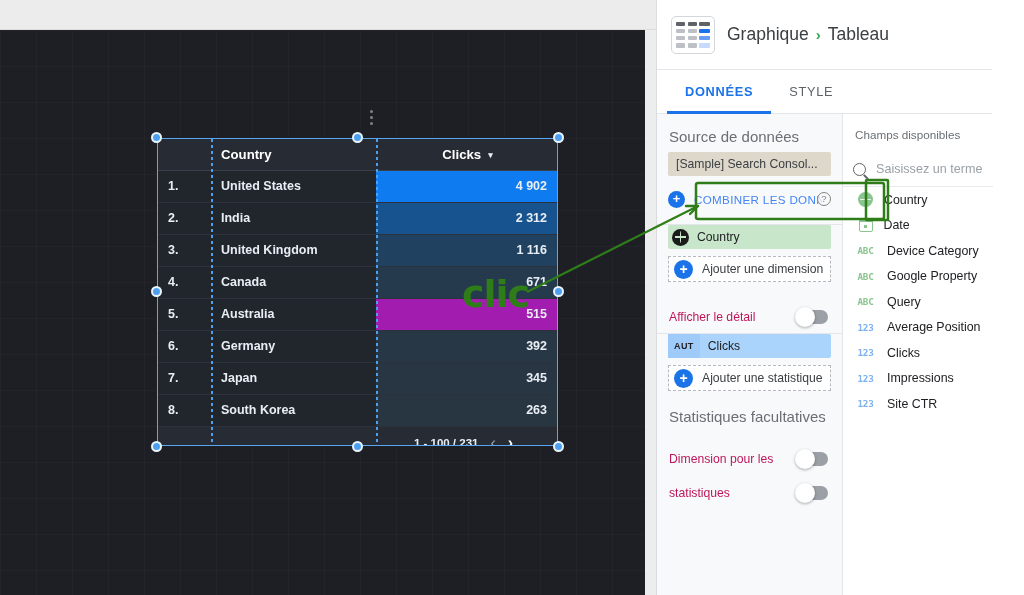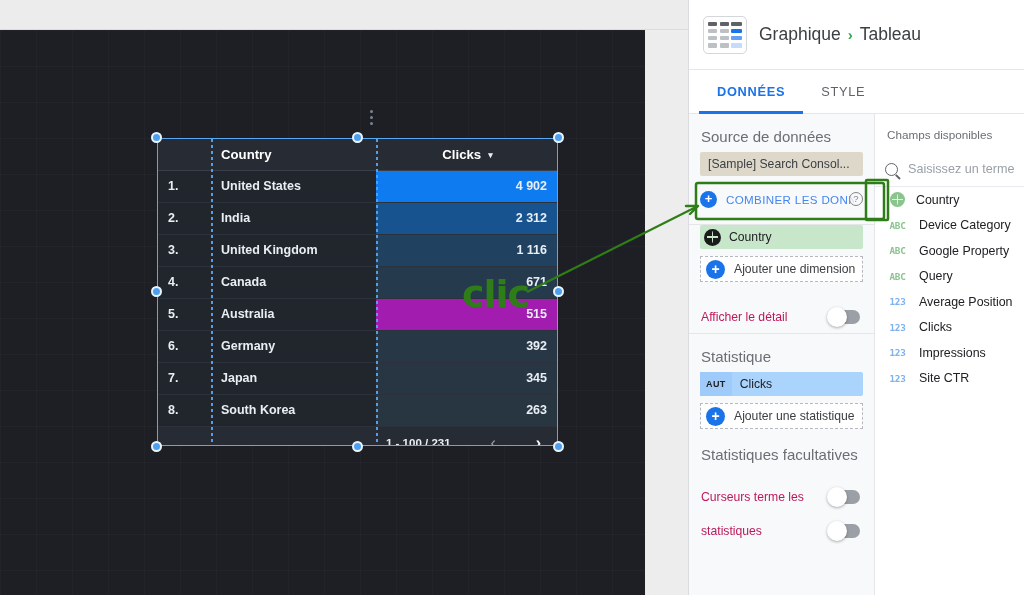--- a/index.html
+++ b/index.html
@@ -64,21 +64,21 @@
   .col-num { width: 53px; text-align: left; font-weight: bold; color: #cdd5e0; font-size: 12px; }
   .col-dim { width: 165px; text-align: left; font-weight: bold; }
   .col-met { text-align: right; font-weight: bold; }
   thead .col-met { padding-right: 8px; text-align: center; }
   .sortcaret { display: inline-block; margin-left: 7px; font-size: 9px; vertical-align: 1px; color: #e9eef5; }
   .metric-cell { position: relative; }
   .metric-cell span { position: relative; z-index: 2; }
 
   .pager-row td { border-bottom: none; background: #272c34; height: 33px; }
   .pager {
-    display: flex; align-items: center; justify-content: space-between; gap: 25px;
+    display: flex; align-items: center; justify-content: center; gap: 12px;
     font-size: 11.5px; font-weight: bold; color: #e9eef5; padding-right: 6px;
   }
   .pg-arrow { font-size: 16px; line-height: 1; cursor: default; }
   .pg-arrow.prev { color: #9aa3af; font-weight: normal; }
   .pg-arrow.next { color: #ffffff; }
 
   .handle {
     position: absolute; width: 11px; height: 11px; border-radius: 50%;
     background: #4ea0ef; border: 2px solid #eaf4fd; z-index: 9;
   }
@@ -92,21 +92,21 @@
   .annot-clic {
     position: absolute; left: 462px; top: 275px;
     font-family: "DejaVu Sans", sans-serif;
     font-size: 38px; font-weight: bold; color: #2f7d18;
     letter-spacing: -1px; z-index: 10; line-height: 1;
   }
   .annot-svg { position: absolute; left: 0; top: 0; width: 1024px; height: 595px; z-index: 20; pointer-events: none; }
 
   
   .panel {
-    position: absolute; left: 688px; top: 0; width: 336px; height: 595px;
+    position: absolute; left: 656px; top: 0; width: 336px; height: 595px;
     background: #ffffff; border-left: 1px solid #dadce0;
   }
   .panel-header {
     display: flex; align-items: center; gap: 12px;
     height: 70px; padding: 0 14px;
     border-bottom: 1px solid #e4e6e9;
   }
   .chart-icon {
     width: 44px; height: 38px; border: 1px solid #d3d6da; border-radius: 5px;
     background: #fff; padding: 5px 4px; display: flex; flex-direction: column; gap: 2.5px;
@@ -407,52 +407,55 @@
           <span>Ajouter une dimension</span>
         </div>
 
         <div class="toggle-row" style="margin-top:8px">
           <span>Afficher le détail</span>
           <span class="switch"></span>
         </div>
 
         <div class="divider"></div>
 
-        <div class="sec-label">Statistique</div>
         <div class="chip met">
           <span class="aut-badge">AUT</span>
           <span>Clicks</span>
         </div>
         <div class="add-dashed">
           <span class="plus-circle">+</span>
           <span>Ajouter une statistique</span>
         </div>
 
         <div class="sec-label" style="padding-top:17px">Statistiques facultatives</div>
         <div class="toggle-row">
-          <span>Curseurs terme les</span>
+          <span>Dimension pour les</span>
           <span class="switch"></span>
         </div>
         <div class="toggle-row">
           <span>statistiques</span>
           <span class="switch"></span>
         </div>
       </div>
 
       <div class="col-right">
         <div class="fields-title">Champs disponibles</div>
         <div class="search-row">
           <span class="search-icon"></span>
           <input class="search-input" type="text" placeholder="Saisissez un terme" style="">
         </div>
         <div class="fields-sep"></div>
         <div id="fieldlist">
             <div class="field-row">
               <span class="ficon-globe"></span>
               <span>Country</span>
+            </div>
+            <div class="field-row">
+              <span class="ficon-cal"></span>
+              <span>Date</span>
             </div>
             <div class="field-row">
               <span class="ftype abc">ABC</span>
               <span>Device Category</span>
             </div>
             <div class="field-row">
               <span class="ftype abc">ABC</span>
               <span>Google Property</span>
             </div>
             <div class="field-row">

